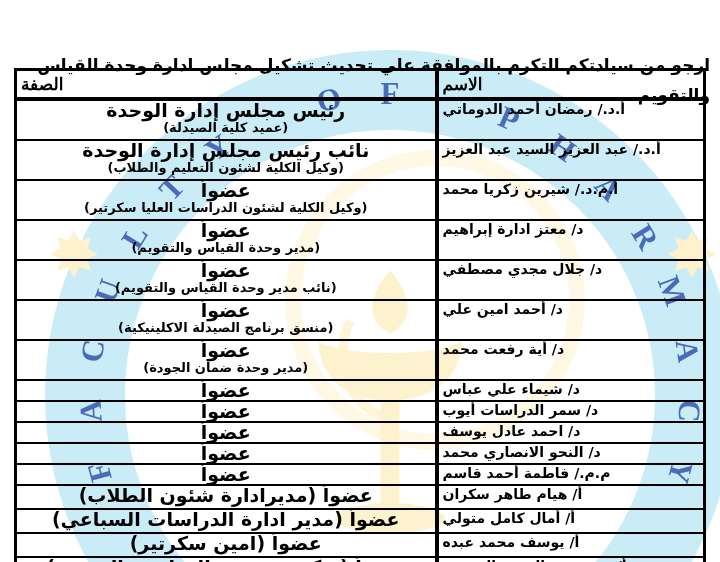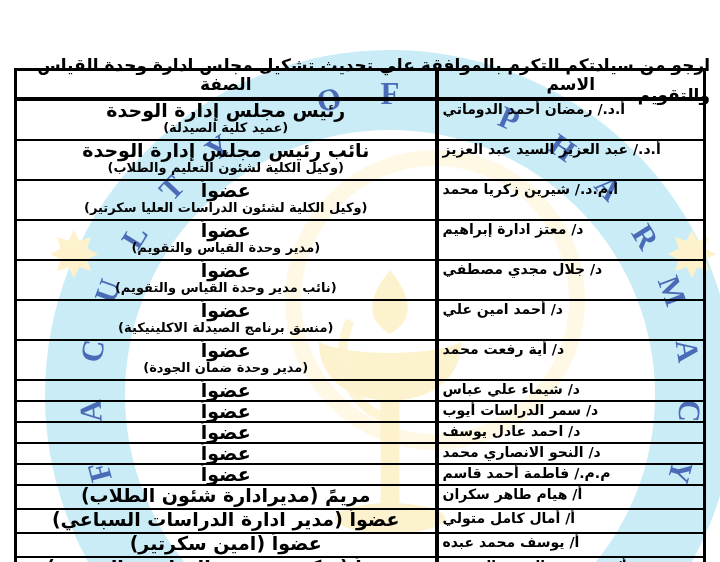--- a/index.html
+++ b/index.html
@@ -41,22 +41,22 @@
     position:absolute;top:68px;right:14px;
     width:692px;border-collapse:collapse;table-layout:fixed;
     background:transparent;
   }
   .doc-table th,.doc-table td{
     border:2px solid #000;color:#000;background:transparent;
     padding:0 4px;vertical-align:top;overflow:hidden;
   }
   .doc-table{border:3px solid #000;}
   .doc-table th{
-    height:26px;font-size:17px;font-weight:bold;text-align:center;
-    border-bottom:4px solid #000;vertical-align:middle;
+    height:26px;font-size:17px;font-weight:bold;text-align:left;
+    border-bottom:4px solid #000;vertical-align:middle;font-family:Liberation Serif, serif;
   }
   .name-cell{
     width:268px;font-size:14px;font-weight:bold;text-align:left;
     line-height:17px;padding-top:2px;
     border-left-width:4px !important;
   }
   .role-cell{text-align:center;font-weight:bold;}
   .role-main{font-size:19px;line-height:18px;}
   .role-sub{font-size:13px;line-height:17px;}
   tr.r-tall td{height:38px;}
@@ -195,21 +195,21 @@
       </tr>
       <tr class="r-short">
         <td class="name-cell">م.م./ فاطمة أحمد قاسم</td>
         <td class="role-cell">
           <div class="role-main">عضواً</div>
         </td>
       </tr>
       <tr class="r-med">
         <td class="name-cell">أ/ هيام طاهر سكران</td>
         <td class="role-cell">
-          <div class="role-main">مريمً (مديرادارة شئون الطلاب)</div>
+          <div class="role-main">عضواً (مديرادارة شئون الطلاب)</div>
         </td>
       </tr>
       <tr class="r-med">
         <td class="name-cell">أ/ أمال كامل متولي</td>
         <td class="role-cell">
           <div class="role-main">عضواً (مدير ادارة الدراسات السباعي)</div>
         </td>
       </tr>
       <tr class="r-med">
         <td class="name-cell">أ/ يوسف محمد عبده</td>

